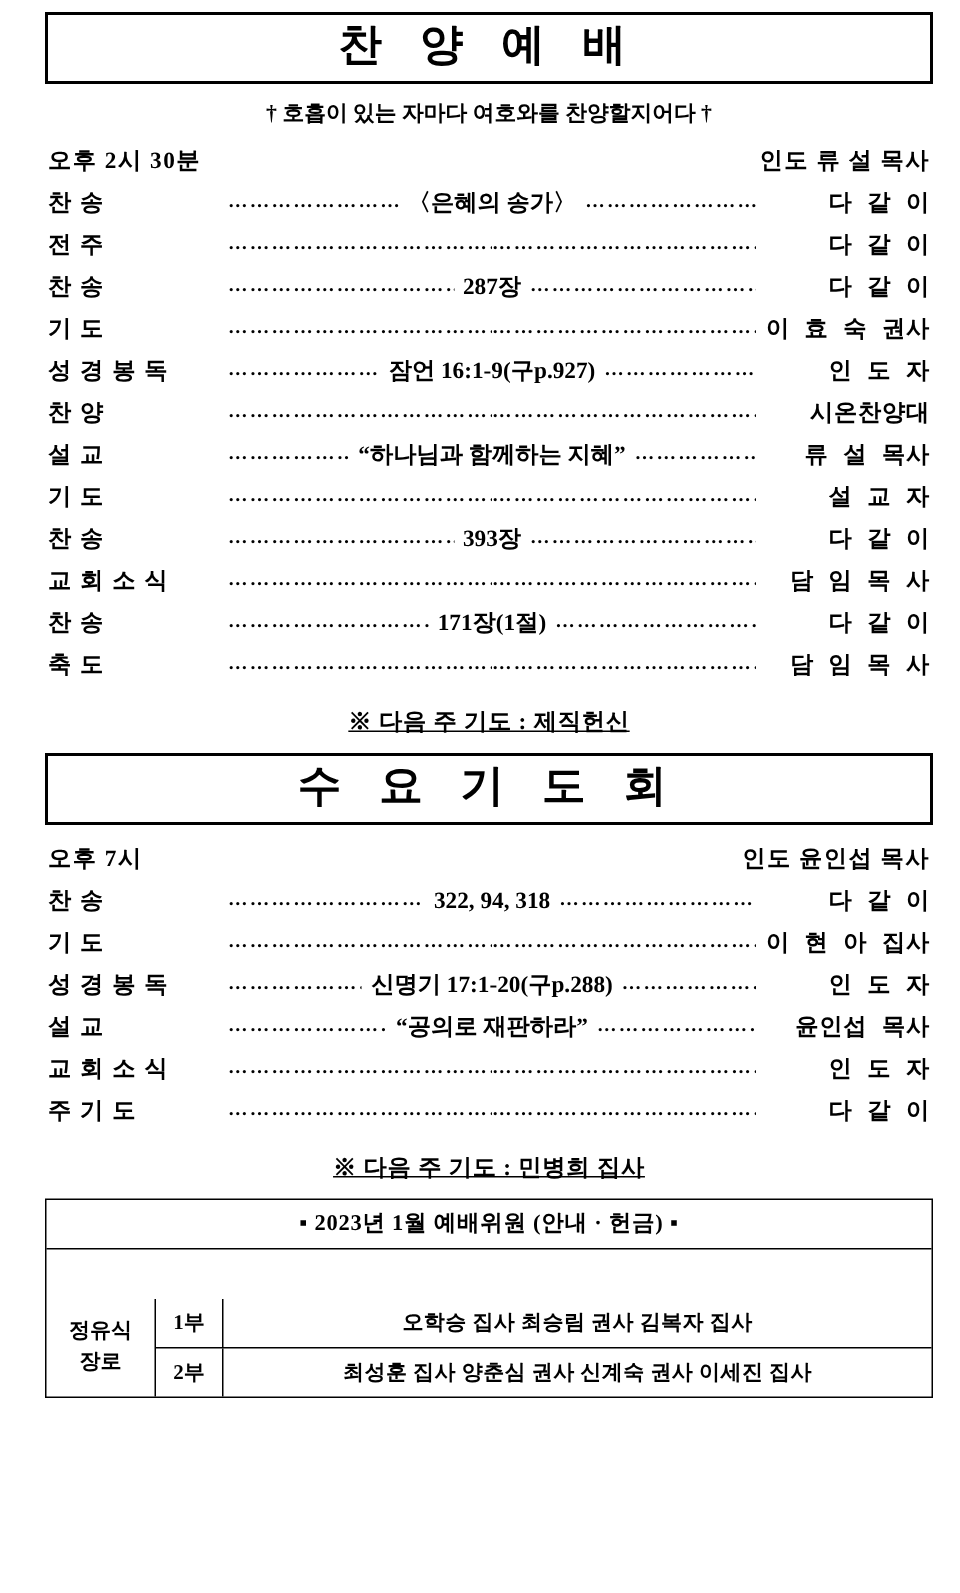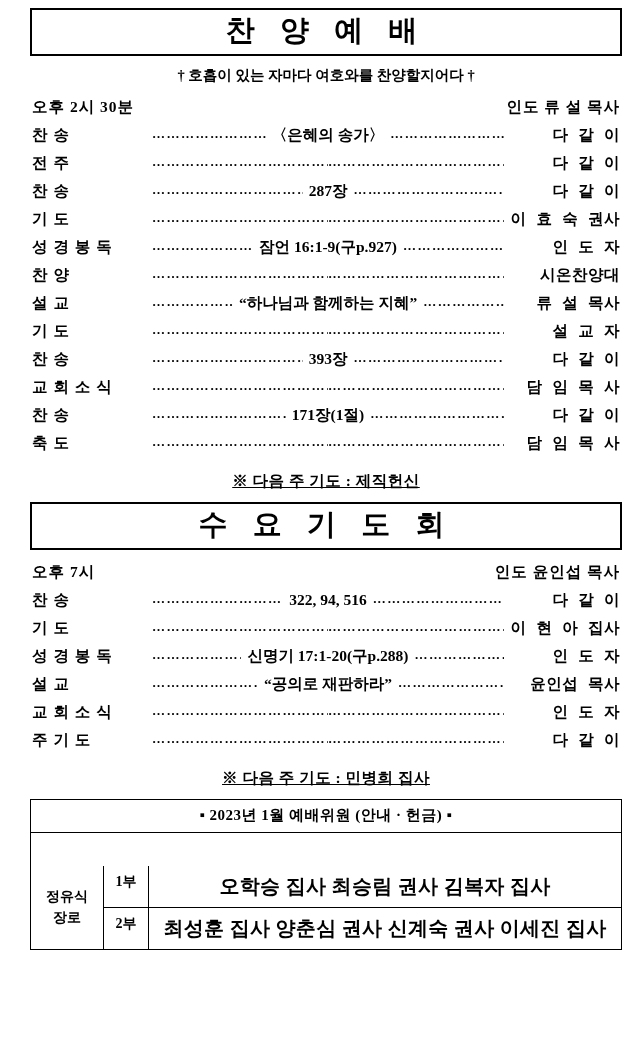--- a/index.html
+++ b/index.html
@@ -166,21 +166,21 @@
     flex: 0 0 44px;
     border-right: 1.5px solid #000;
     text-align: center;
     font-size: 14px;
     font-weight: bold;
     padding: 7px 0;
   }
   .c-names {
     flex: 1 1 auto;
     text-align: center;
-    font-size: 20px;
+    font-size: 14px;
     font-weight: bold;
     padding: 7px 0;
     letter-spacing: 0.3px;
   }
 </style>
 </head>
 <body>
 
 <div class="page">
 
@@ -284,21 +284,21 @@
     <div class="title-text">수 요 기 도 회</div>
   </div>
   <div class="timeline">
     <div class="time-left">오후  7시</div>
     <div class="time-right">인도 윤인섭 목사</div>
   </div>
 
   <div class="order-row">
     <div class="col-item solid">찬           송</div>
     <div class="dots">……………………………………………………………………………………………</div>
-    <div class="center-text">322, 94, 516</div>
+    <div class="center-text">322, 94, 318</div>
     <div class="dots">……………………………………………………………………………………………</div>
     <div class="col-person solid">다   같   이</div>
   </div>
   <div class="order-row">
     <div class="col-item solid">기           도</div>
     <div class="dots">……………………………………………………………………………………………</div>
 
     <div class="dots">……………………………………………………………………………………………</div>
     <div class="col-person solid">이 현 아 집사</div>
   </div>

